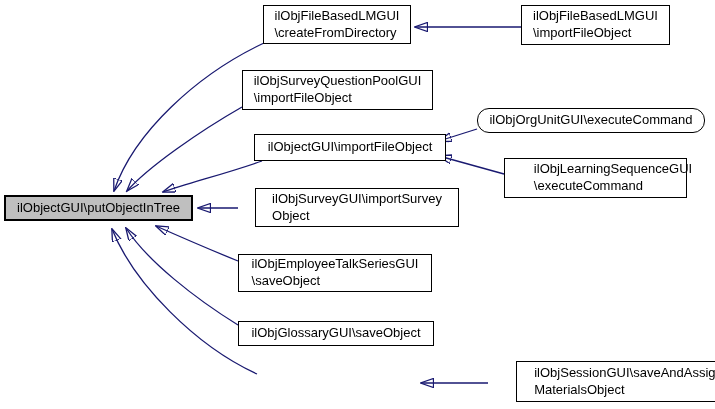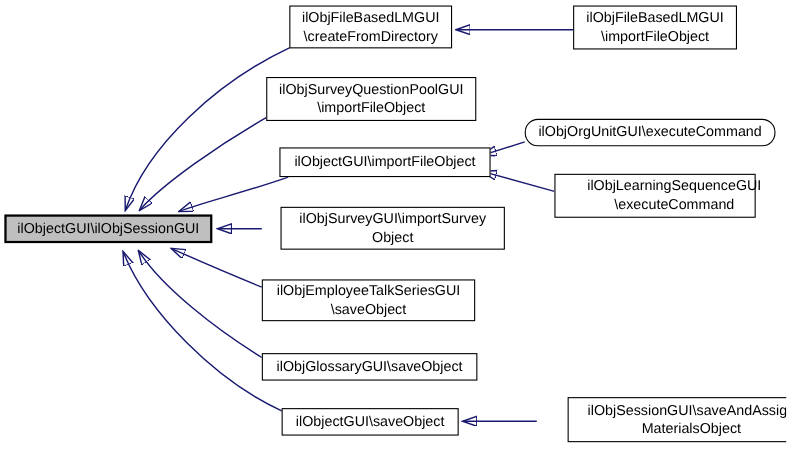--- a/index.html
+++ b/index.html
@@ -19,21 +19,21 @@
   .edge-layer{position:absolute;left:0;top:0;width:715px;height:409px;}
   .edge-layer path{fill:none;stroke:var(--edge);stroke-width:1.3;}
   .node{
     position:absolute;box-sizing:border-box;
     background:var(--node-fill);
     border:1px solid var(--node-border);
     display:flex;align-items:center;justify-content:center;
     font-size:13px;line-height:1.3;color:#000;
     cursor:pointer;
   }
-  .node span{white-space:pre-line;text-align:center;display:block;}
+  .node span{white-space:pre-line;text-align:left;display:block;}
   .node.hl{background:var(--hl-fill);border-width:2px;cursor:default;}
 </style>
 </head>
 <body>
 
 <div class="canvas">
 
   <svg class="edge-layer" width="715" height="409" viewBox="0 0 715 409" xmlns="http://www.w3.org/2000/svg">
     <defs>
       <marker id="arrow" markerUnits="userSpaceOnUse" markerWidth="14" markerHeight="10" refX="12.5" refY="4.5" orient="auto">
@@ -47,21 +47,21 @@
     <path d="M 238 261 C 206 248 174 234 156 226" marker-end="url(#arrow)"></path>
     <path d="M 238 325 C 196 299 147 261 126 228" marker-end="url(#arrow)"></path>
     <path d="M 257 374 C 196 346 134 284 112 229" marker-end="url(#arrow)"></path>
     <path d="M 521 27 L 415 27" marker-end="url(#arrow)"></path>
     <path d="M 477 129 L 439 141" marker-end="url(#arrow)"></path>
     <path d="M 504 174 L 439 156" marker-end="url(#arrow)"></path>
     <path d="M 488 383 L 421 383" marker-end="url(#arrow)"></path>
   </svg>
 
   <div class="node hl" style="left:4px;top:195px;width:189px;height:26px;">
-    <span>ilObjectGUI\ilObjSessionGUI</span>
+    <span>ilObjectGUI\putObjectInTree</span>
   </div>
 
   <div class="node" style="left:263px;top:5px;width:148px;height:39px;">
     <span>ilObjFileBasedLMGUI
 \createFromDirectory</span>
   </div>
 
   <div class="node" style="left:521px;top:5px;width:149px;height:40px;">
     <span>ilObjFileBasedLMGUI
 \importFileObject</span>
@@ -92,22 +92,19 @@
 
   <div class="node" style="left:238px;top:254px;width:194px;height:38px;">
     <span>ilObjEmployeeTalkSeriesGUI
 \saveObject</span>
   </div>
 
   <div class="node" style="left:238px;top:321px;width:196px;height:25px;">
     <span>ilObjGlossaryGUI\saveObject</span>
   </div>
 
-  <div class="node" style="left:256px;top:371px;width:161px;height:25px;">
-    <span>ilObjectGUI\saveObject</span>
-  </div>
 
   <div class="node" style="left:516px;top:361px;width:225px;height:41px;">
     <span>ilObjSessionGUI\saveAndAssign
 MaterialsObject</span>
   </div>
 
 </div>
 
 </body></html>

